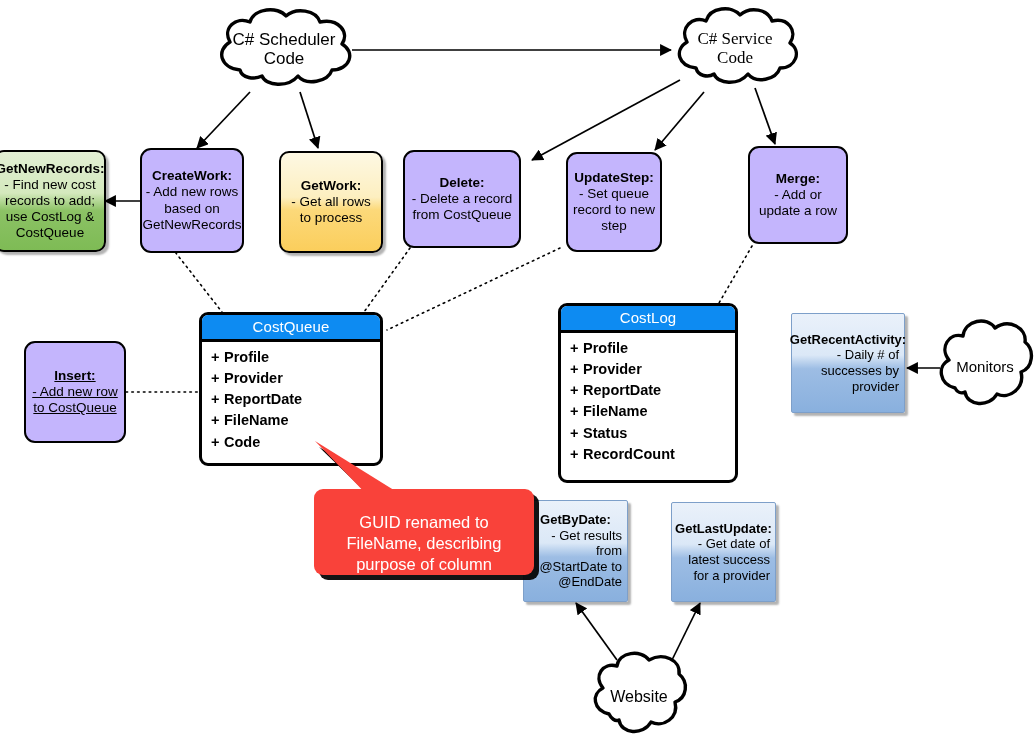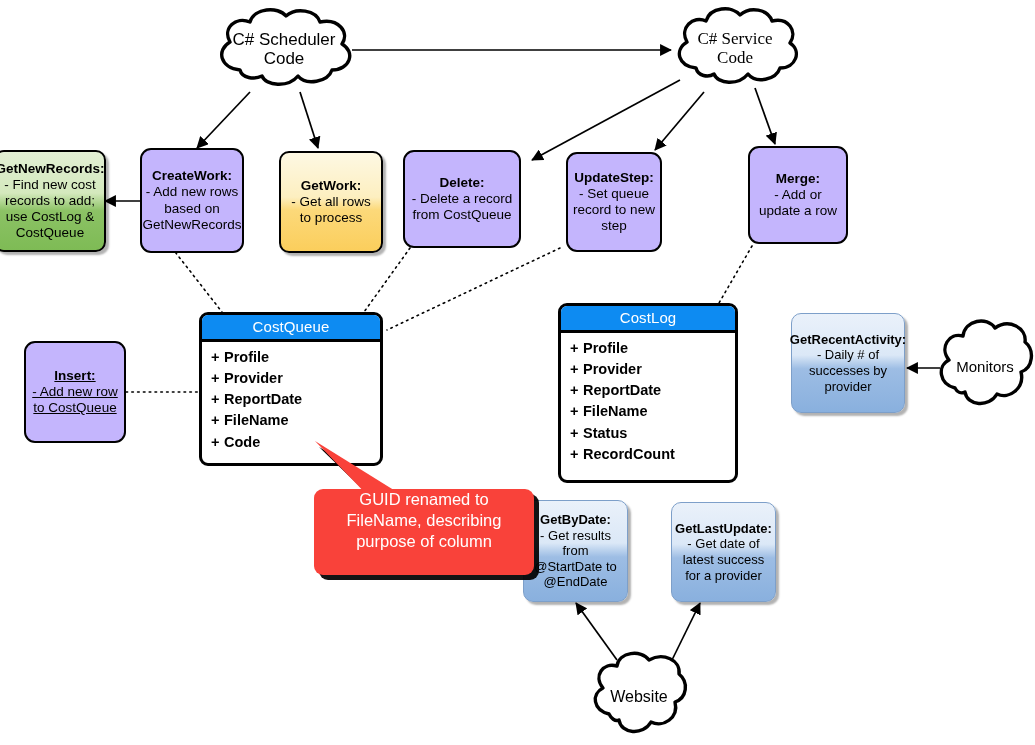--- a/index.html
+++ b/index.html
@@ -78,21 +78,22 @@
     background: linear-gradient(to bottom, #e2efd4 0%, #d4e9bd 42%, #8cc265 60%, #7ebb55 100%);
     border-radius: 10px;
   }
   .box.yellow {
     background: linear-gradient(to bottom, #fdf8e3 0%, #fdefc0 45%, #fcd97a 58%, #fbce5c 100%);
     border-radius: 10px;
   }
   .box.blue {
     background: linear-gradient(to bottom, #eaf1fa 0%, #dbe8f7 42%, #9dbde4 56%, #89b0de 100%);
     border: 1px solid #7d9fc9;
-    border-radius: 10px;
+    border-radius: 2px;
+    text-align: right;
   }
 
   
   .uml {
     position: absolute;
     border: 3px solid #000;
     border-radius: 9px;
     background: #ffffff;
     overflow: hidden;
     z-index: 6;
@@ -130,21 +131,21 @@
     z-index: 20;
   }
   #callout .bubble {
     position: absolute;
     left: 0; top: 24px;
     width: 220px; height: 86px;
     background: #f9423a;
     border-radius: 9px;
     box-shadow: 5px 5px 0 rgba(0,0,0,0.92);
     display: flex;
-    align-items: flex-start;
+    align-items: flex-end;
     justify-content: center;
   }
   #callout .bubble-text {
     color: #ffffff;
     font-size: 16.5px;
     text-align: center;
     line-height: 1.28;
     padding: 0 10px;
   }
   #callout .tail {

